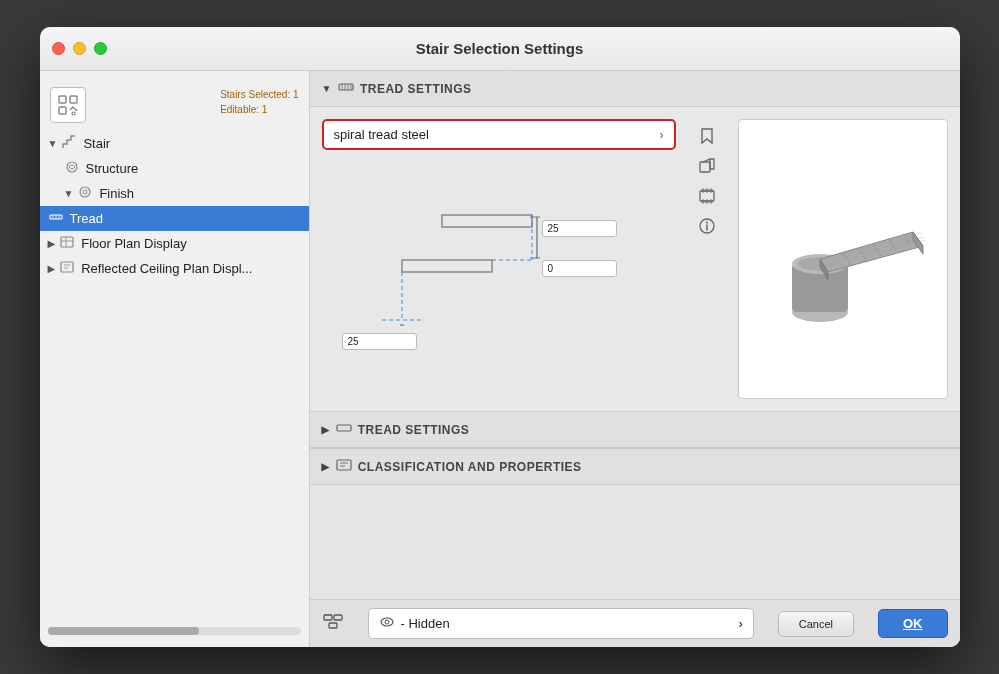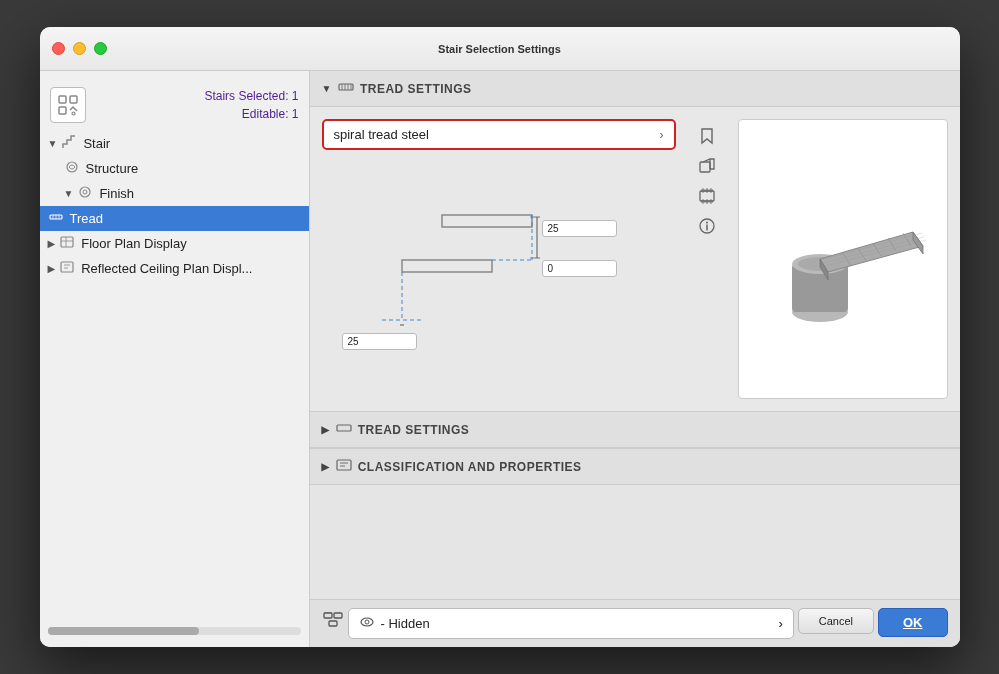--- a/index.html
+++ b/index.html
@@ -44,21 +44,21 @@
     .tb-btn {
       width: 13px;
       height: 13px;
       border-radius: 50%;
       border: 1px solid rgba(0,0,0,0.2);
     }
     .tb-close { background: #ff5f57; border-color: #e0443e; }
     .tb-min   { background: #febc2e; border-color: #d4a017; }
     .tb-max   { background: #28c840; border-color: #1aab29; }
     .titlebar-title {
-      font-size: 11px;
+      font-size: 15px;
       font-weight: 600;
       color: #333;
     }
     
     .main-content {
       display: flex;
       flex: 1;
       overflow: hidden;
     }
     
@@ -77,23 +77,23 @@
       background: #fff;
       border: 1px solid #bbb;
       border-radius: 4px;
       display: flex;
       align-items: center;
       justify-content: center;
       font-size: 18px;
     }
     .sidebar-info {
       margin-left: auto;
-      text-align: right;
-      font-size: 12px;
-      color: #4c1d95;
+      text-align: left;
+      font-size: 10px;
+      color: #a16207;
       line-height: 1.5;
     }
     .sidebar-info span { display: block; }
     .tree-area {
       flex: 1;
       padding: 4px 0;
     }
     .tree-item {
       display: flex;
       align-items: center;
@@ -227,25 +227,25 @@
       border-top: 1px solid #ccc;
       background: #e0e0e0;
     }
     .classification-section {
       border-top: 1px solid #ccc;
       background: #e0e0e0;
     }
     
     .footer {
       display: flex;
-      align-items: flex-start;
+      align-items: center;
       padding: 8px 12px;
       background: #e0e0e0;
       border-top: 1px solid #ccc;
-      gap: 4px;
+      gap: 24px;
       flex-shrink: 0;
     }
     .footer-icon {
       font-size: 18px;
       color: #555;
     }
     .footer-dropdown {
       flex: 1;
       display: flex;
       align-items: center;

